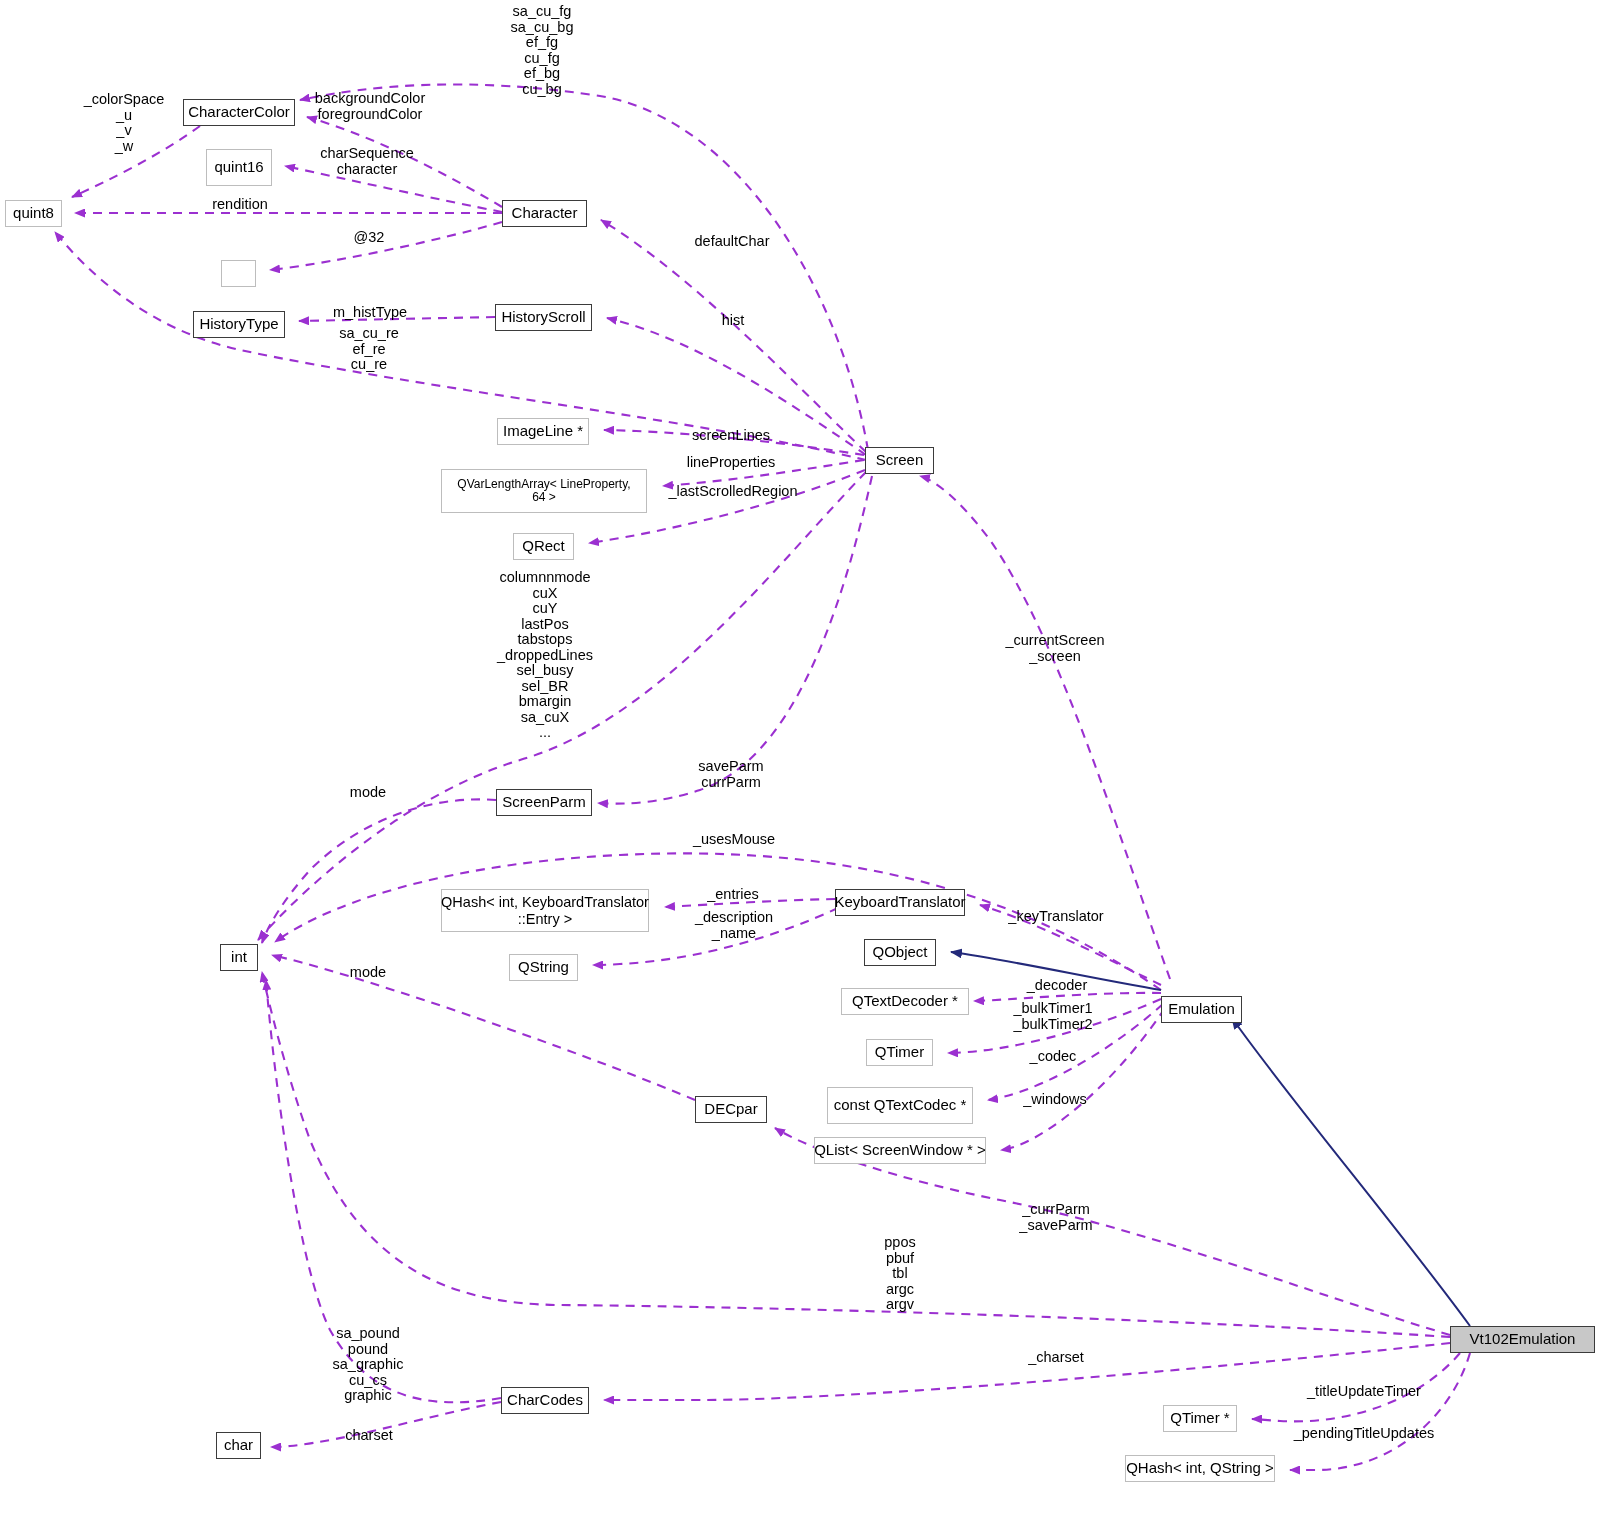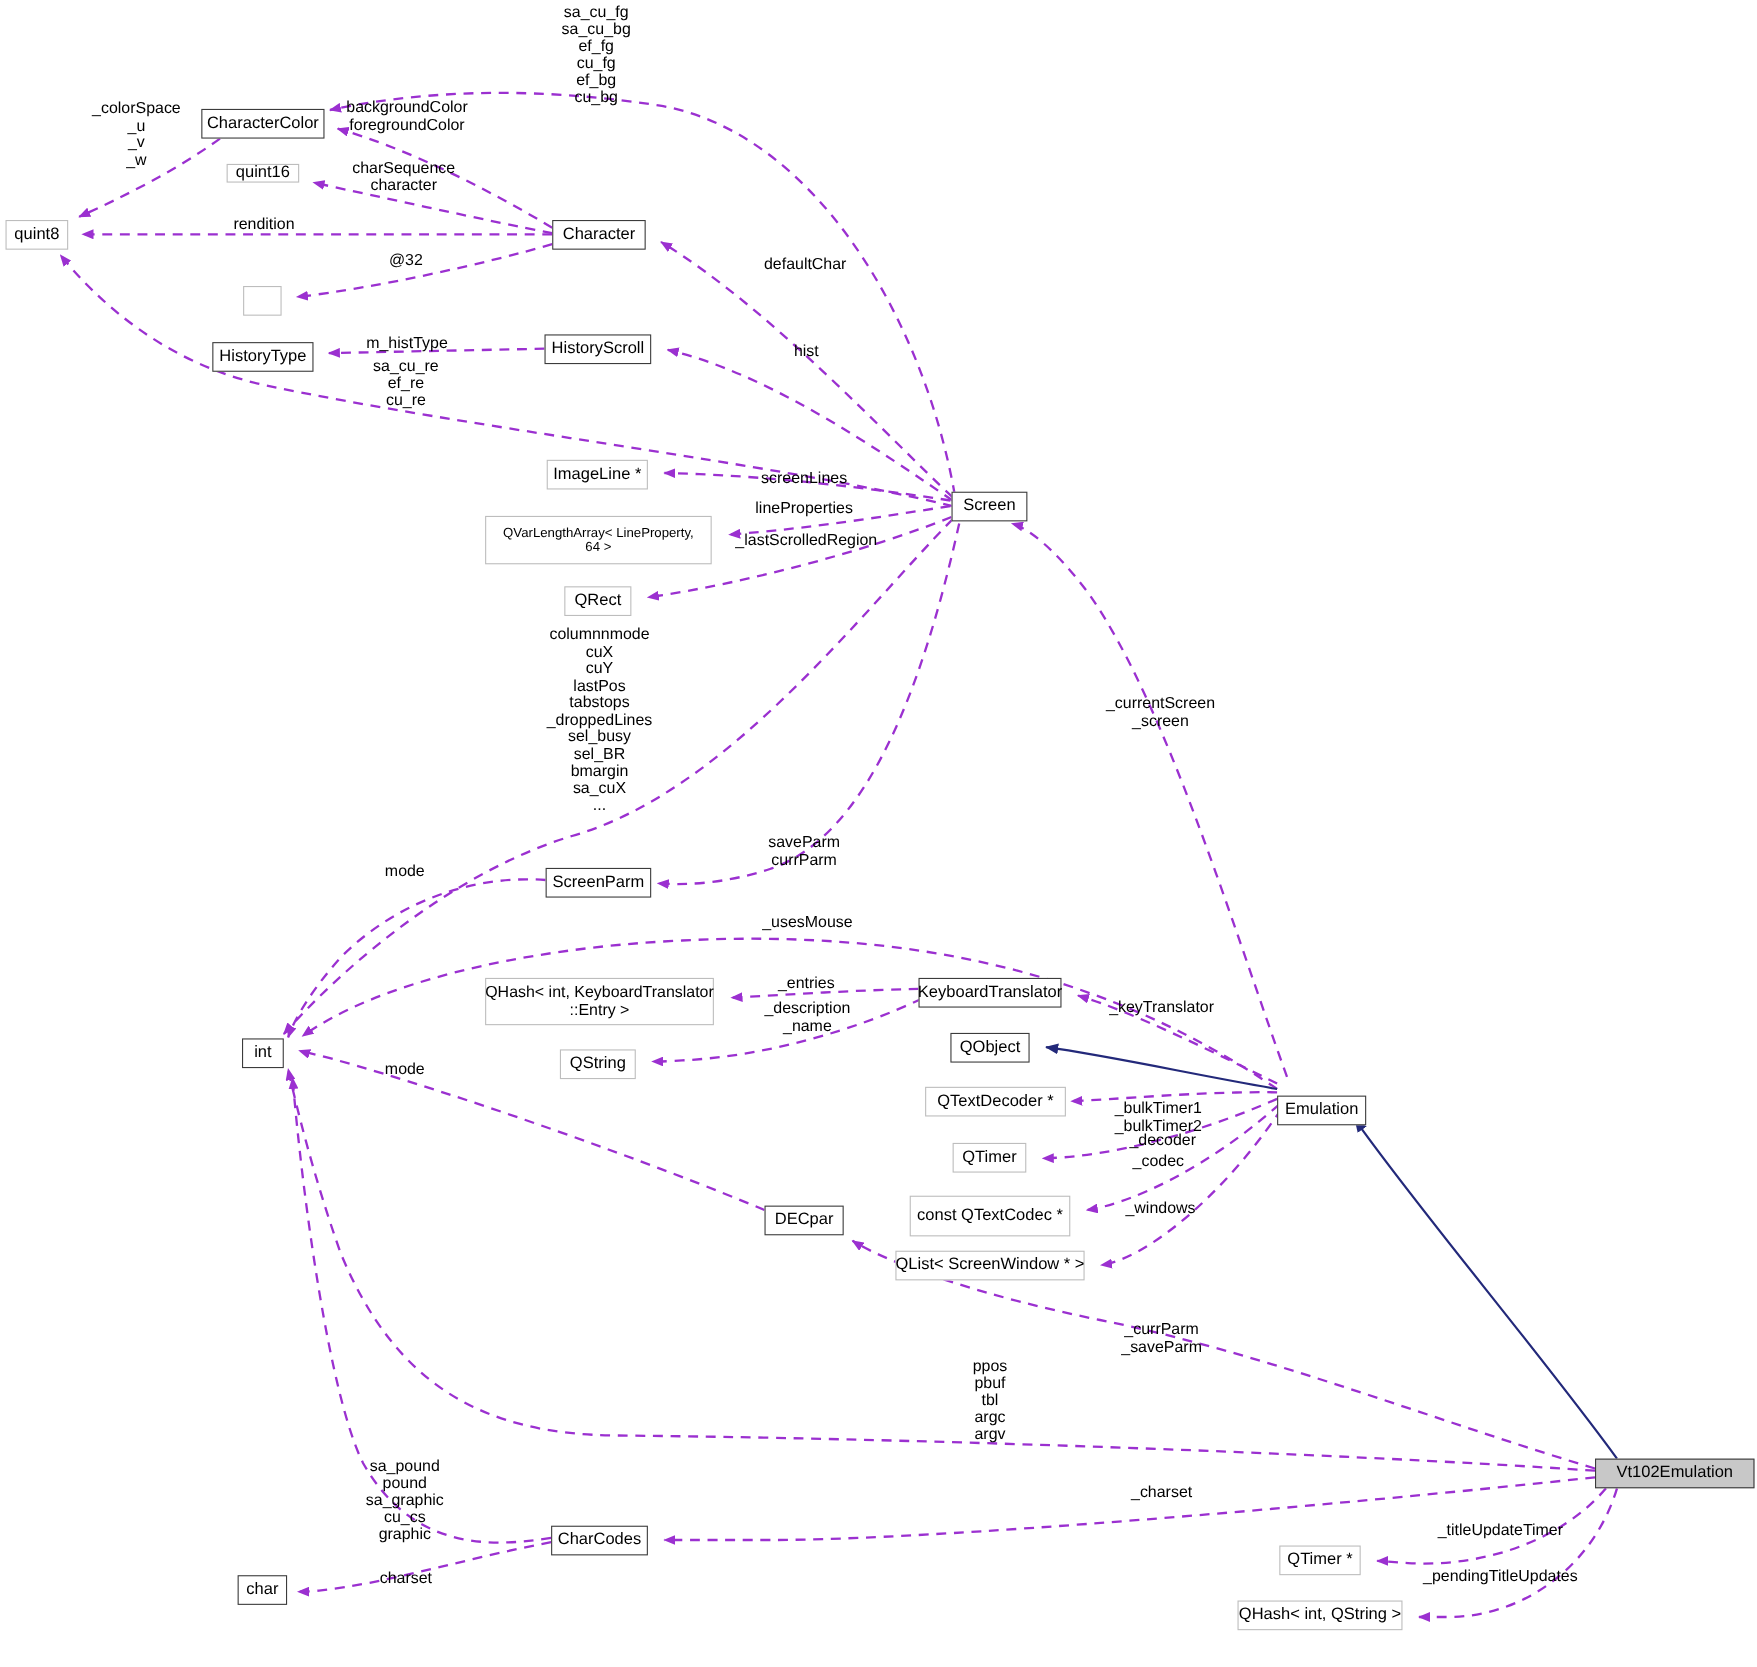--- a/index.html
+++ b/index.html
@@ -142,21 +142,21 @@
     <g fill="none" stroke="#23297a" stroke-width="2" marker-end="url(#ah-navy)">
 
       <path d="M 1161,990 C 1090,978 1010,960 951,952"></path>
 
       <path d="M 1470,1326 C 1400,1230 1290,1100 1232,1018"></path>
     </g>
   </svg>
 
   <div class="node type" style="left:5px;top:200px;width:57px;height:27px;">quint8</div>
   <div class="node cls" style="left:183px;top:99px;width:112px;height:27px;">CharacterColor</div>
-  <div class="node type" style="left:206px;top:149px;width:66px;height:17px;">quint16</div>
+  <div class="node type" style="left:206px;top:149px;width:66px;height:37px;">quint16</div>
   <div class="node type" style="left:221px;top:260px;width:35px;height:27px;"></div>
   <div class="node cls" style="left:502px;top:200px;width:85px;height:27px;">Character</div>
   <div class="node cls" style="left:193px;top:311px;width:92px;height:27px;">HistoryType</div>
   <div class="node cls" style="left:495px;top:304px;width:97px;height:27px;">HistoryScroll</div>
   <div class="node type" style="left:497px;top:418px;width:92px;height:27px;">ImageLine *</div>
   <div class="node type" style="left:441px;top:469px;width:206px;height:44px;font-size:12px;">QVarLengthArray&lt; LineProperty,
 64 &gt;</div>
   <div class="node type" style="left:513px;top:533px;width:61px;height:27px;">QRect</div>
   <div class="node cls" style="left:865px;top:447px;width:69px;height:27px;">Screen</div>
   <div class="node cls" style="left:220px;top:944px;width:38px;height:27px;">int</div>
@@ -218,21 +218,21 @@
 _screen</div>
   <div class="edge-label" style="left:731px;top:759px;">saveParm
 currParm</div>
   <div class="edge-label" style="left:368px;top:785px;">mode</div>
   <div class="edge-label" style="left:734px;top:832px;">_usesMouse</div>
   <div class="edge-label" style="left:733px;top:887px;">_entries</div>
   <div class="edge-label" style="left:734px;top:910px;">_description
 _name</div>
   <div class="edge-label" style="left:1056px;top:909px;">_keyTranslator</div>
   <div class="edge-label" style="left:368px;top:965px;">mode</div>
-  <div class="edge-label" style="left:1057px;top:1030px;">_decoder</div>
+  <div class="edge-label" style="left:1057px;top:978px;">_decoder</div>
   <div class="edge-label" style="left:1053px;top:1001px;">_bulkTimer1
 _bulkTimer2</div>
   <div class="edge-label" style="left:1053px;top:1049px;">_codec</div>
   <div class="edge-label" style="left:1055px;top:1092px;">_windows</div>
   <div class="edge-label" style="left:1056px;top:1202px;">_currParm
 _saveParm</div>
   <div class="edge-label" style="left:900px;top:1235px;">ppos
 pbuf
 tbl
 argc

